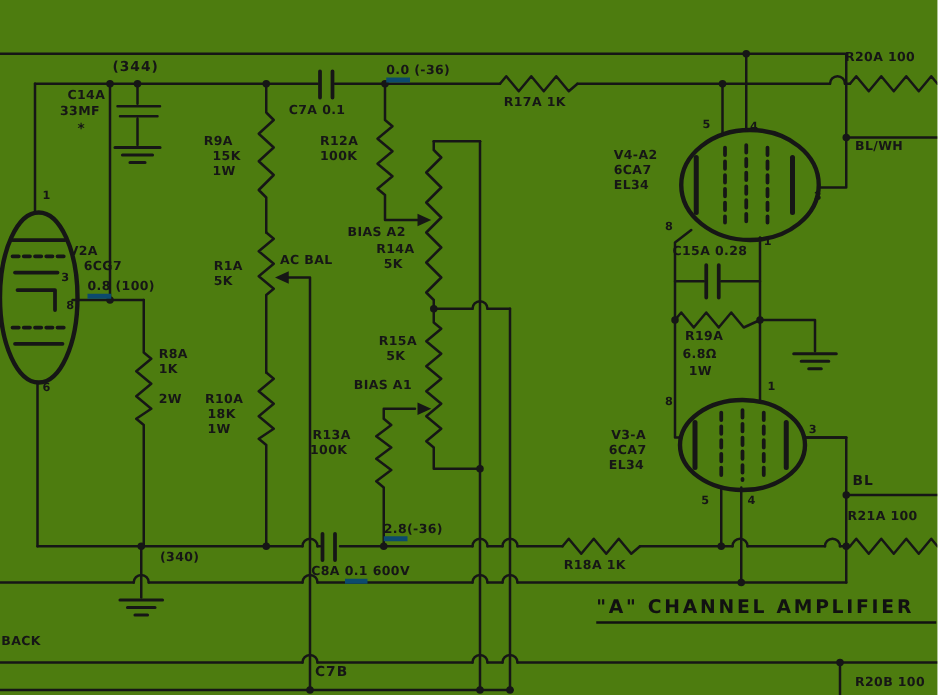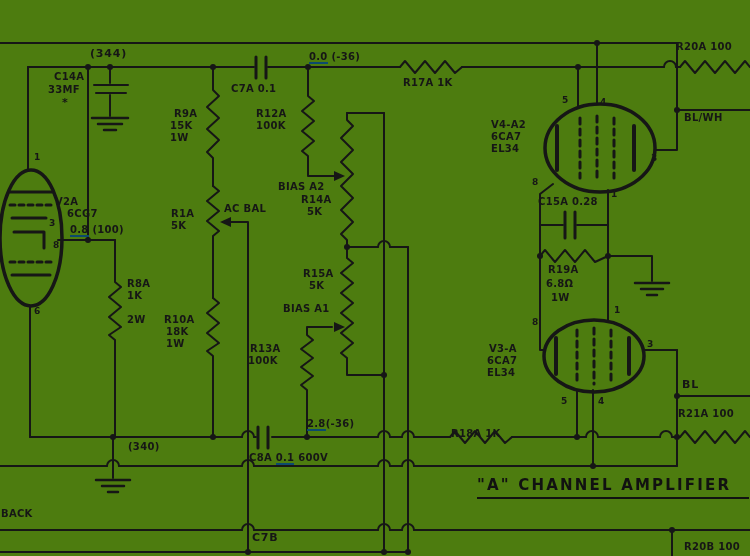--- a/index.html
+++ b/index.html
@@ -3,21 +3,21 @@
 <meta charset="utf-8">
 <style>
   html,body{margin:0;padding:0;background:#ffffff;}
   #stage{position:relative;width:750px;height:556px;background:#4d7c0f;overflow:hidden;
          font-family:"DejaVu Sans",sans-serif;}
   #wires-svg{position:absolute;left:0;top:0;}
   .lbl{position:absolute;font:bold 10px "DejaVu Sans",sans-serif;color:#161616;
        letter-spacing:.3px;white-space:nowrap;line-height:11px;}
   .lbl9{font-size:9px;}
   .lbl11{font-size:11px;letter-spacing:.8px;}
-  .uv{border-bottom:2px solid #0c4a6e;padding-bottom:0;}
+  .uv{border-bottom:4px solid #0c4a6e;padding-bottom:0;}
   .title{position:absolute;font:bold 15px "DejaVu Sans",sans-serif;color:#111;
          letter-spacing:2.2px;white-space:nowrap;border-bottom:2.5px solid #111;
          padding-bottom:3px;}
 </style>
 </head>
 <body>
 
 <div id="stage">
 
   <svg id="wires-svg" width="750" height="556" viewBox="0 0 750 556" stroke="#161616" stroke-width="2" fill="none" stroke-linecap="round" stroke-linejoin="round">
@@ -212,21 +212,21 @@
 
   <div class="lbl lbl9" style="left:34px;top:152px">1</div>
   <div class="lbl lbl9" style="left:49px;top:218px">3</div>
   <div class="lbl lbl9" style="left:53px;top:240px">8</div>
   <div class="lbl lbl9" style="left:34px;top:306px">6</div>
 
   <div class="lbl" style="left:127px;top:278px">R8A</div>
   <div class="lbl" style="left:127px;top:290px">1K</div>
   <div class="lbl" style="left:127px;top:314px">2W</div>
 
-  <div class="lbl" style="left:174px;top:108px">R9A</div>
+  <div class="lbl" style="left:163px;top:108px">R9A</div>
   <div class="lbl" style="left:170px;top:120px">15K</div>
   <div class="lbl" style="left:170px;top:132px">1W</div>
 
   <div class="lbl" style="left:171px;top:208px">R1A</div>
   <div class="lbl" style="left:171px;top:220px">5K</div>
   <div class="lbl" style="left:224px;top:203px">AC BAL</div>
 
   <div class="lbl" style="left:164px;top:314px">R10A</div>
   <div class="lbl" style="left:166px;top:326px">18K</div>
   <div class="lbl" style="left:166px;top:338px">1W</div>
@@ -278,21 +278,21 @@
   <div class="lbl lbl9" style="left:598px;top:396px">4</div>
 
   <div class="lbl lbl11" style="left:682px;top:379px">BL</div>
   <div class="lbl" style="left:678px;top:408px">R21A 100</div>
 
   <div class="lbl" style="left:307px;top:418px"><span class="uv">2.8</span><span>(-36)</span></div>
   <div class="lbl" style="left:128px;top:441px">(340)</div>
 
   <div class="lbl" style="left:249px;top:452px"><span>C8A</span>&nbsp;<span class="uv">0.1</span>&nbsp;<span>600V</span></div>
 
-  <div class="lbl" style="left:451px;top:428px">R18A 1K</div>
+  <div class="lbl" style="left:451px;top:447px">R18A 1K</div>
 
   <div class="title" style="left:477px;top:476px;width:272px">"A" CHANNEL AMPLIFIER</div>
 
   <div class="lbl" style="left:1px;top:508px">BACK</div>
   <div class="lbl lbl11" style="left:252px;top:532px">C7B</div>
   <div class="lbl" style="left:684px;top:541px">R20B 100</div>
 
 </div>
 
 </body></html>

